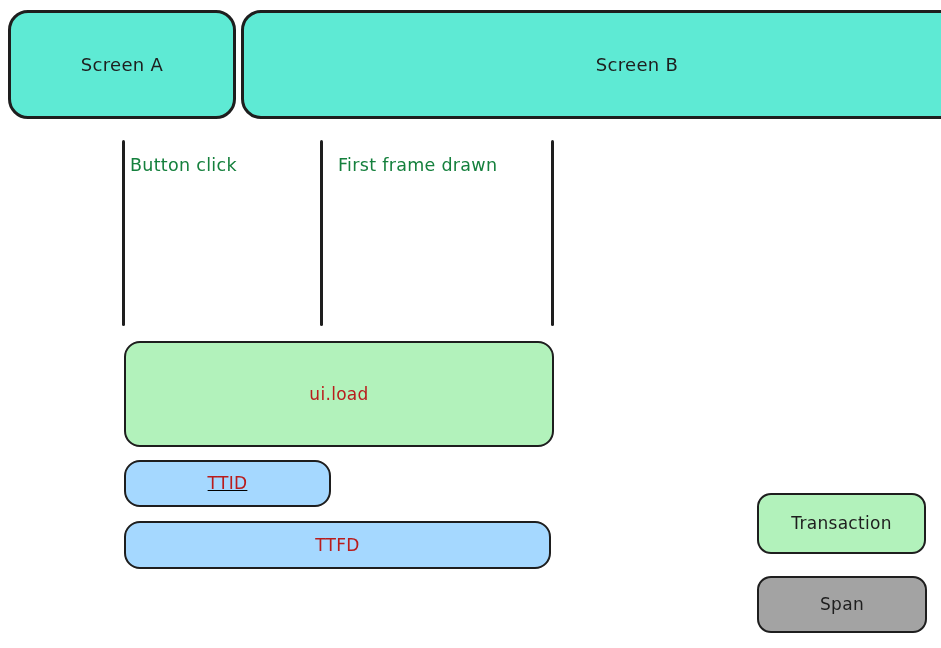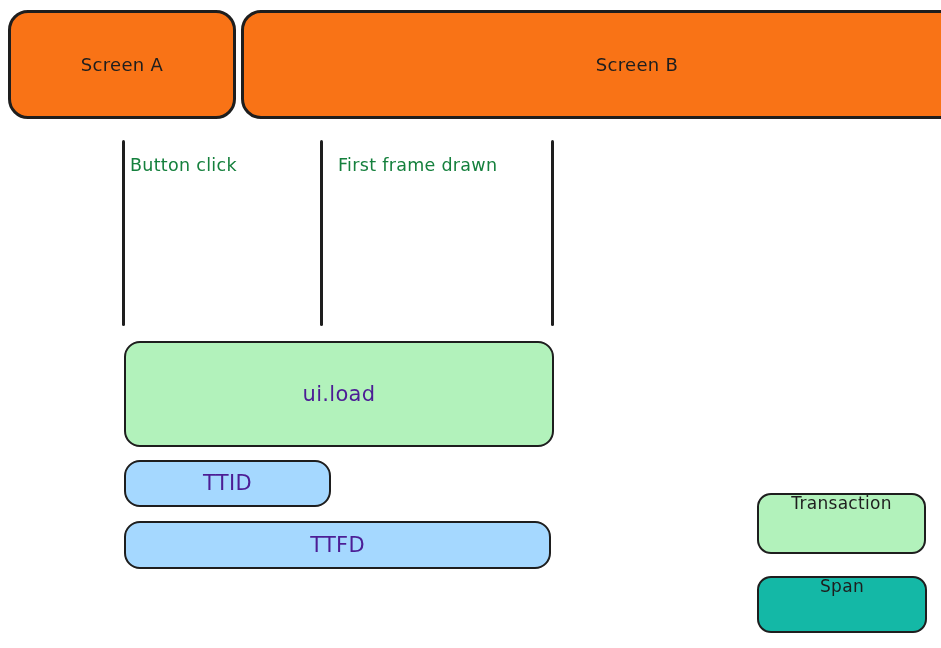--- a/index.html
+++ b/index.html
@@ -26,21 +26,21 @@
 
   
   .box {
     position: absolute;
     box-sizing: border-box;
     border: 2.6px solid #1e1e1e;
     border-radius: 16px;
     display: flex;
     align-items: center;
     justify-content: center;
-    background: #f97316;
+    background: #5eead4;
   }
   .box-label {
     font-size: 17px;
     color: #1e1e1e;
     white-space: nowrap;
     line-height: 1;
   }
 
   
   .screen-frame {
@@ -70,37 +70,38 @@
     box-sizing: border-box;
     border: 2.8px solid #1e1e1e;
     border-radius: 16px;
     display: flex;
     align-items: center;
     justify-content: center;
   }
   .bar.transaction { background: #b2f2bb; }
   .bar.span        { background: #a5d8ff; }
   .bar-label {
-    font-size: 21px;
-    color: #4c1d95;
+    font-size: 17px;
+    color: #b91c1c;
     white-space: nowrap;
     line-height: 1;
   }
 
   
   .legend-chip {
     position: absolute;
     box-sizing: border-box;
     border: 2.8px solid #1e1e1e;
     border-radius: 14px;
     display: flex;
+    align-items: center;
     justify-content: center;
   }
   .legend-chip.transaction { background: #b2f2bb; }
-  .legend-chip.span        { background: #14b8a6; }
+  .legend-chip.span        { background: #a3a3a3; }
   .legend-label {
     font-size: 17px;
     color: #1e1e1e;
     white-space: nowrap;
     line-height: 1;
   }
 </style>
 </head>
 <body>
 
@@ -119,21 +120,21 @@
 
   <div class="marker-line" style="left:320px; top:140px; height:186px;"></div>
   <div class="hand marker-label" style="left:338px; top:157px;">First frame drawn</div>
 
   <div class="marker-line" style="left:551px; top:140px; height:186px;"></div>
 
   <div class="bar transaction" style="left:124px; top:341px; width:430px; height:106px;">
     <span class="hand bar-label">ui.load</span>
   </div>
 
-  <div class="bar span" style="left:124px; top:460px; width:207px; height:47px;">
+  <div class="bar span" style="left:124px; top:460px; width:207px; height:47px;text-decoration:underline;">
     <span class="hand bar-label">TTID</span>
   </div>
 
   <div class="bar span" style="left:124px; top:521px; width:427px; height:48px;">
     <span class="hand bar-label">TTFD</span>
   </div>
 
   <div class="legend-chip transaction" style="left:757px; top:493px; width:169px; height:61px;">
     <span class="hand legend-label">Transaction</span>
   </div>

